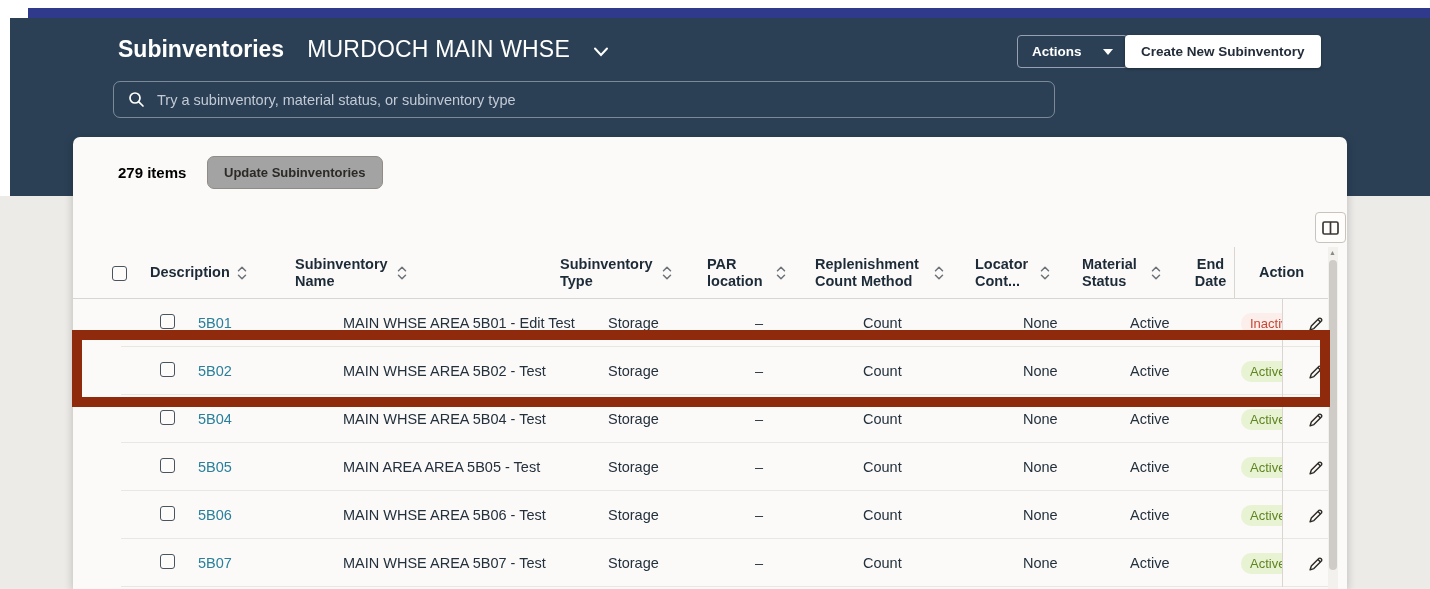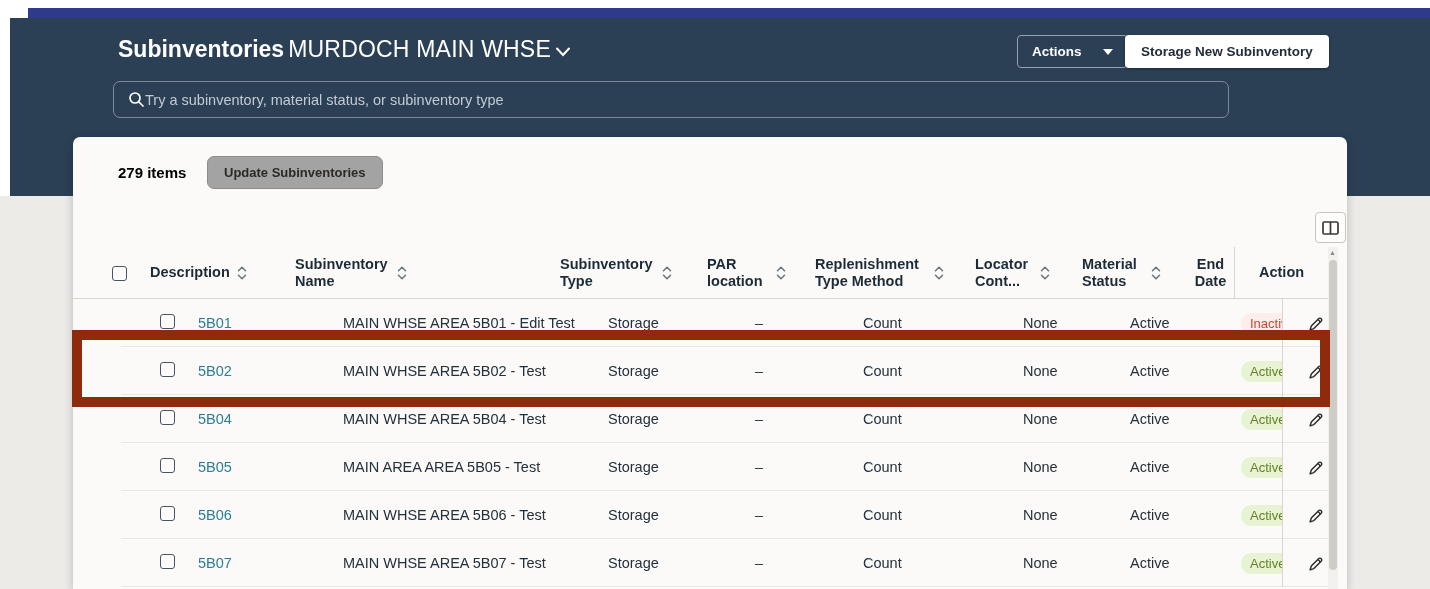--- a/index.html
+++ b/index.html
@@ -6,35 +6,35 @@
   html,body { width:1430px; height:589px; overflow:hidden; background:#ffffff;
     font-family:"Liberation Sans", sans-serif; }
   body { position:relative; }
 
   
   .lower-bg { position:absolute; left:0; top:196px; width:1430px; height:393px; background:#ecebe8; }
   .navy-panel { position:absolute; left:10px; top:18px; width:1420px; height:178px; background:var(--header-navy,#2b4055); }
   .indigo-strip { position:absolute; left:28px; top:8px; width:1402px; height:10px; background:var(--accent-indigo,#2f3a8d); }
 
   .page-title { position:absolute; left:118px; top:36px; color:#ffffff; font-size:23px; z-index:5;
-    display:flex; align-items:center; gap:4px; }
+    display:flex; align-items:center; gap:23px; }
   .page-title .bold { font-weight:700; }
   .page-title .ctx { font-weight:400; letter-spacing:.2px; }
 
   .actions-btn { position:absolute; left:1017px; top:35px; height:33px; padding:0 14px; z-index:5;
     background:transparent; border:1px solid #97a1b3; border-radius:4px; color:#fff;
     font-size:13.5px; font-weight:700; display:flex; align-items:center; gap:21px; cursor:pointer;
     font-family:"Liberation Sans", sans-serif; }
   .create-btn { position:absolute; left:1125px; top:35px; height:33px; padding:0 16px; z-index:5;
     background:#ffffff; border:none; border-radius:4px; color:#232d3a; font-size:13.5px; font-weight:700;
     box-shadow:0 1px 3px rgba(0,0,0,.35); cursor:pointer; font-family:"Liberation Sans", sans-serif; }
 
-  .search-bar { position:absolute; left:113px; top:81px; width:1116px; height:37px; z-index:5;
+  .search-bar { position:absolute; left:113px; top:81px; width:942px; height:37px; z-index:5;
     border:1px solid rgba(190,198,210,.55); border-radius:7px; display:flex; align-items:center;
-    padding:0 14px; }
+    padding:0 14px; gap:12px; }
   .search-bar input { flex:1; background:transparent; border:none; outline:none; color:#fff;
     font-size:14.5px; font-family:"Liberation Sans", sans-serif; }
   .search-bar input::placeholder { color:#c3cad6; opacity:1; }
 
   
   .card { position:absolute; left:73px; top:137px; width:1274px; height:452px; background:#fbfaf8;
     border-radius:7px 7px 0 0; box-shadow:0 2px 10px rgba(0,0,0,.22); z-index:4; overflow:hidden; }
 
   .items-count { position:absolute; left:45px; top:27px; font-size:15px; font-weight:700; color:#000000; }
   .update-btn { position:absolute; left:134px; top:19px; height:33px; padding:0 16px; background:#a3a3a3;
@@ -102,21 +102,21 @@
 </div>
 
 <button class="actions-btn">
   <span>Actions</span>
   <span style="display:flex;">
     <svg width="10" height="6" viewBox="0 0 10 6">
         <path d="M0 0 h10 L5 6 Z" fill="#ffffff"></path>
       </svg>
   </span>
 </button>
-<button class="create-btn">Storage New Subinventory</button>
+<button class="create-btn">Create New Subinventory</button>
 
 <div class="search-bar">
   <span style="display:flex;">
     <svg width="17" height="17" viewBox="0 0 17 17" fill="none" stroke="#ffffff" stroke-width="1.7" stroke-linecap="round">
         <circle cx="7" cy="7" r="5"></circle>
         <path d="M10.8 10.8 L15 15"></path>
       </svg>
   </span>
   <input type="text" placeholder="Try a subinventory, material status, or subinventory type" style="">
 </div>
@@ -167,21 +167,21 @@
       <div class="hcell c-par">
         <span class="hlabel">PAR location</span>
         <span style="display:flex;">
           <svg width="10" height="14" viewBox="0 0 10 14" fill="none" stroke="#6b7278" stroke-width="1.5" stroke-linecap="round" stroke-linejoin="round">
             <path d="M1.5 4.7 L5 1.2 L8.5 4.7"></path>
             <path d="M1.5 9.3 L5 12.8 L8.5 9.3"></path>
           </svg>
         </span>
       </div>
       <div class="hcell c-repl">
-        <span class="hlabel">Replenishment Type Method</span>
+        <span class="hlabel">Replenishment Count Method</span>
         <span style="display:flex;">
           <svg width="10" height="14" viewBox="0 0 10 14" fill="none" stroke="#6b7278" stroke-width="1.5" stroke-linecap="round" stroke-linejoin="round">
             <path d="M1.5 4.7 L5 1.2 L8.5 4.7"></path>
             <path d="M1.5 9.3 L5 12.8 L8.5 9.3"></path>
           </svg>
         </span>
       </div>
       <div class="hcell c-loc">
         <span class="hlabel">Locator Cont...</span>
         <span style="display:flex;">

